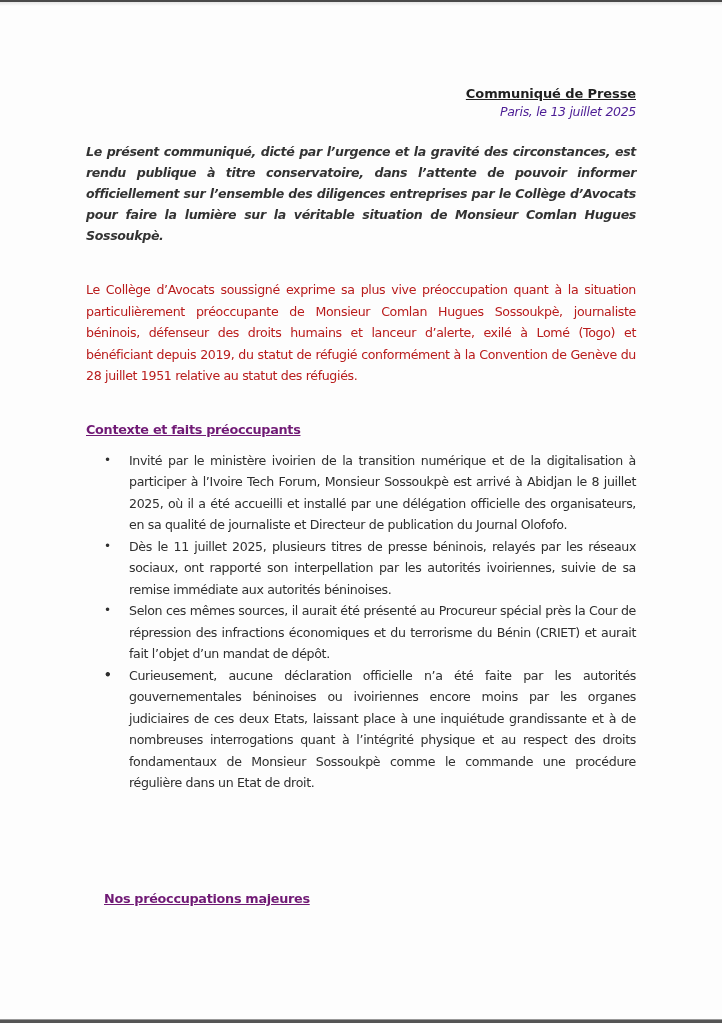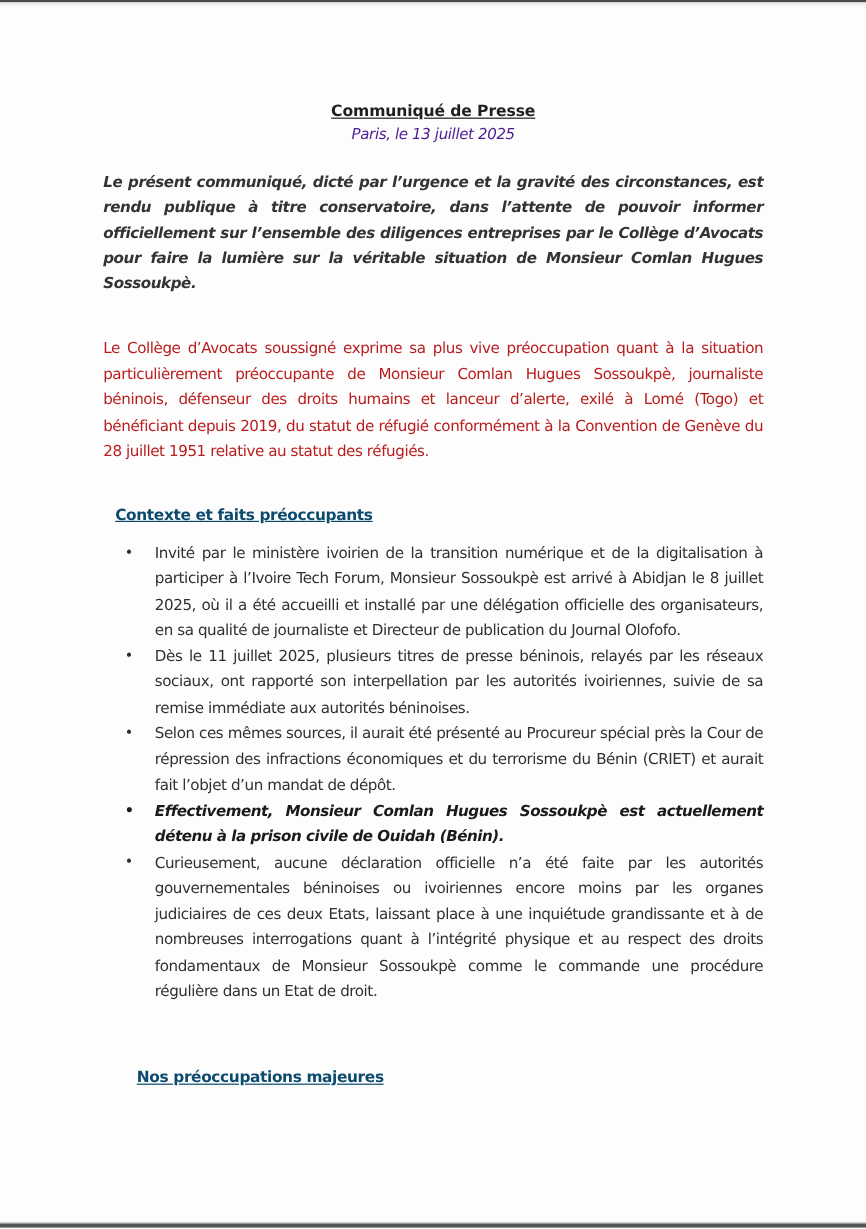--- a/index.html
+++ b/index.html
@@ -34,21 +34,21 @@
       background: #555;
       border-top: 1px solid #999;
     }
     .page {
       position: absolute;
       left: 86px;
       width: 550px;
       top: 84px;
     }
     .header {
-      text-align: center;
+      text-align: right;
     }
     .header-title {
       font-weight: bold;
       font-size: 13px;
       text-decoration: underline;
       color: #1f1f1f;
       line-height: 19px;
       letter-spacing: -0.1px;
     }
     .header-subtitle {
@@ -80,24 +80,23 @@
       font-size: 12.6px;
       line-height: 21.5px;
       text-align: justify;
       color: #b91c1c;
       letter-spacing: -0.35px;
     }
     .section-heading {
       font-weight: bold;
       font-size: 12.8px;
       text-decoration: underline;
-      color: #0c4a6e;
+      color: #701a75;
       letter-spacing: -0.3px;
       line-height: 18px;
-      margin-left: 10px;
     }
     .s1 { margin-top: 34px; }
     .s2 { position: absolute; top: 806px; left: 18px; text-align: right; }
     ul.bullets {
       list-style: none;
       margin: 11px 0 0 0;
       padding: 0;
     }
     ul.bullets li {
       position: relative;
@@ -147,21 +146,20 @@
     <li>
       <span class="bullet-dot">•</span>
       <span>Dès le 11 juillet 2025, plusieurs titres de presse béninois, relayés par les réseaux sociaux, ont rapporté son interpellation par les autorités ivoiriennes, suivie de sa remise immédiate aux autorités béninoises.</span>
     </li>
     <li>
       <span class="bullet-dot">•</span>
       <span>Selon ces mêmes sources, il aurait été présenté au Procureur spécial près la Cour de répression des infractions économiques et du terrorisme du Bénin (CRIET) et aurait fait l’objet d’un mandat de dépôt.</span>
     </li>
     <li class="emph">
       <span class="bullet-dot" style="font-style:normal;">•</span>
-      <span>Effectivement, Monsieur Comlan Hugues Sossoukpè est actuellement détenu à la prison civile de Ouidah (Bénin).</span>
     </li>
     <li>
       <span class="bullet-dot">•</span>
       <span>Curieusement, aucune déclaration officielle n’a été faite par les autorités gouvernementales béninoises ou ivoiriennes encore moins par les organes judiciaires de ces deux Etats, laissant place à une inquiétude grandissante et à de nombreuses interrogations quant à l’intégrité physique et au respect des droits fondamentaux de Monsieur Sossoukpè comme le commande une procédure régulière dans un Etat de droit.</span>
     </li>
   </ul>
 
   <div class="section-heading s2">Nos préoccupations majeures</div>
 </div>
 

